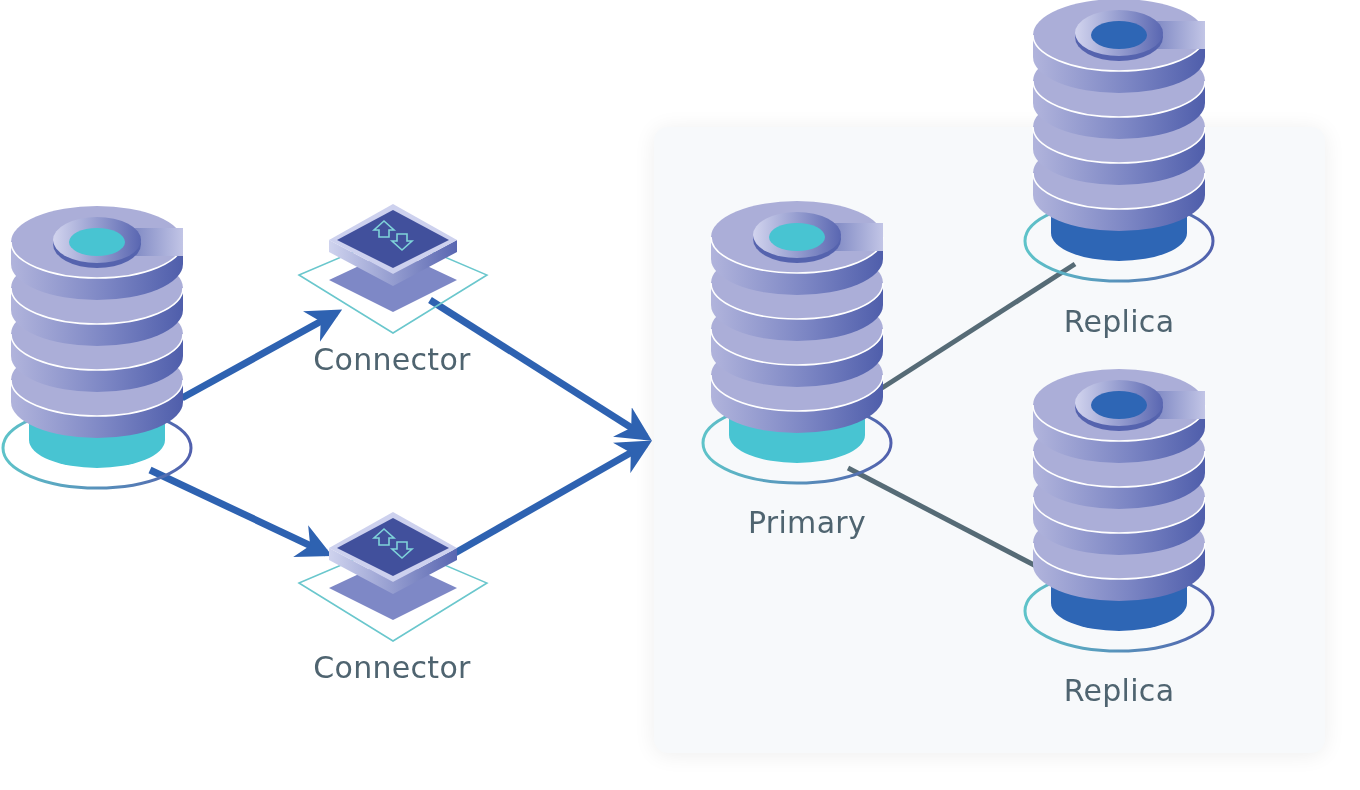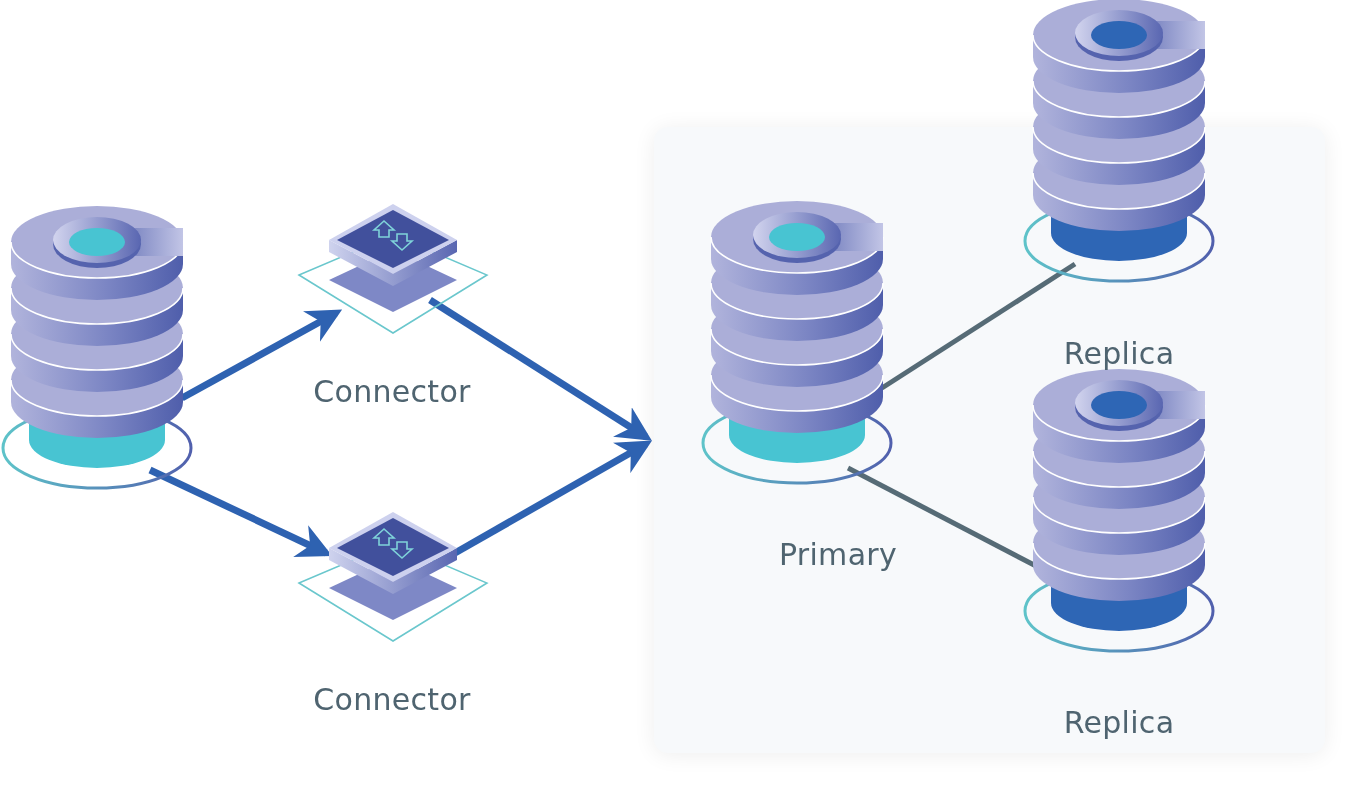--- a/index.html
+++ b/index.html
@@ -3,21 +3,21 @@
 <meta charset="utf-8">
 <style>
   html, body { margin: 0; padding: 0; background: #ffffff; }
   body { width: 1360px; height: 790px; position: relative; overflow: hidden;
          font-family: "DejaVu Sans", sans-serif; }
   #stage { position: absolute; left: 0; top: 0; width: 1360px; height: 790px; }
   .panel { position: absolute; left: 654px; top: 127px; width: 671px; height: 626px;
            background: #f7f9fb; border-radius: 14px;
            box-shadow: 0 2px 22px rgba(0,0,0,0.07); }
   .label { position: absolute; color: #4f6470; font-size: 30px; line-height: 36px;
-           text-align: center; white-space: pre-line; letter-spacing: 0.3px; margin-top: 32px; }
+           text-align: center; white-space: pre-line; letter-spacing: 0.3px; }
   svg { position: absolute; left: 0; top: 0; }
 </style>
 </head>
 <body>
 
 <div id="stage">
   <div class="panel"></div>
 
   <svg width="1360" height="790" viewBox="0 0 1360 790">
     <defs>
@@ -181,16 +181,16 @@
           <g>
             <path d="M379,545 L379,538 L374,538 L384,529 L394,538 L389,538 L389,545 Z" fill="none" stroke="#7fd3d9" stroke-width="1.6"></path>
             <path d="M397,542 L397,549 L392,549 L402,558 L412,549 L407,549 L407,542 Z" fill="none" stroke="#7fd3d9" stroke-width="1.6"></path>
           </g>
         </g>
       </g>
   </svg>
 
   <div class="label" style="left:292px; top:342px; width:200px;">Connector</div>
   <div class="label" style="left:292px; top:650px; width:200px;">Connector</div>
-  <div class="label" style="left:738px; top:505px; width:200px;">Primary</div>
+  <div class="label" style="left:707px; top:505px; width:200px;">Primary</div>
   <div class="label" style="left:1019px; top:304px; width:200px;">Replica</div>
   <div class="label" style="left:1019px; top:673px; width:200px;">Replica</div>
 </div>
 
 </body></html>

